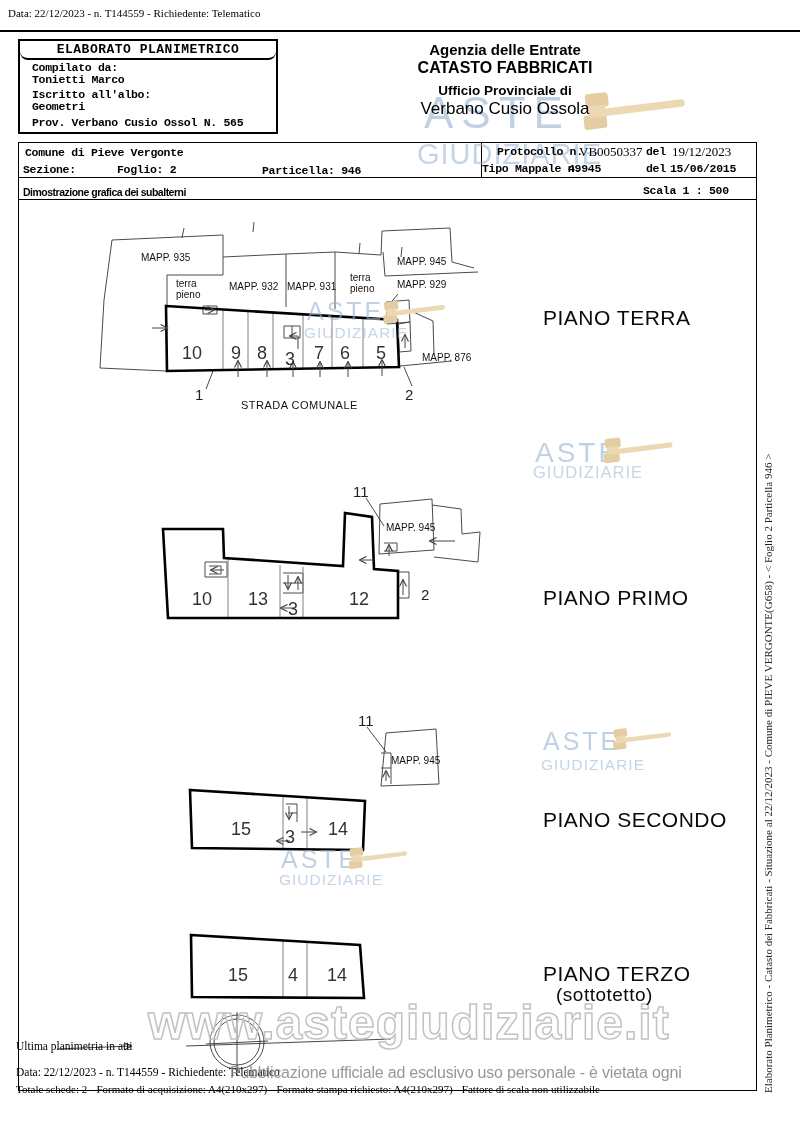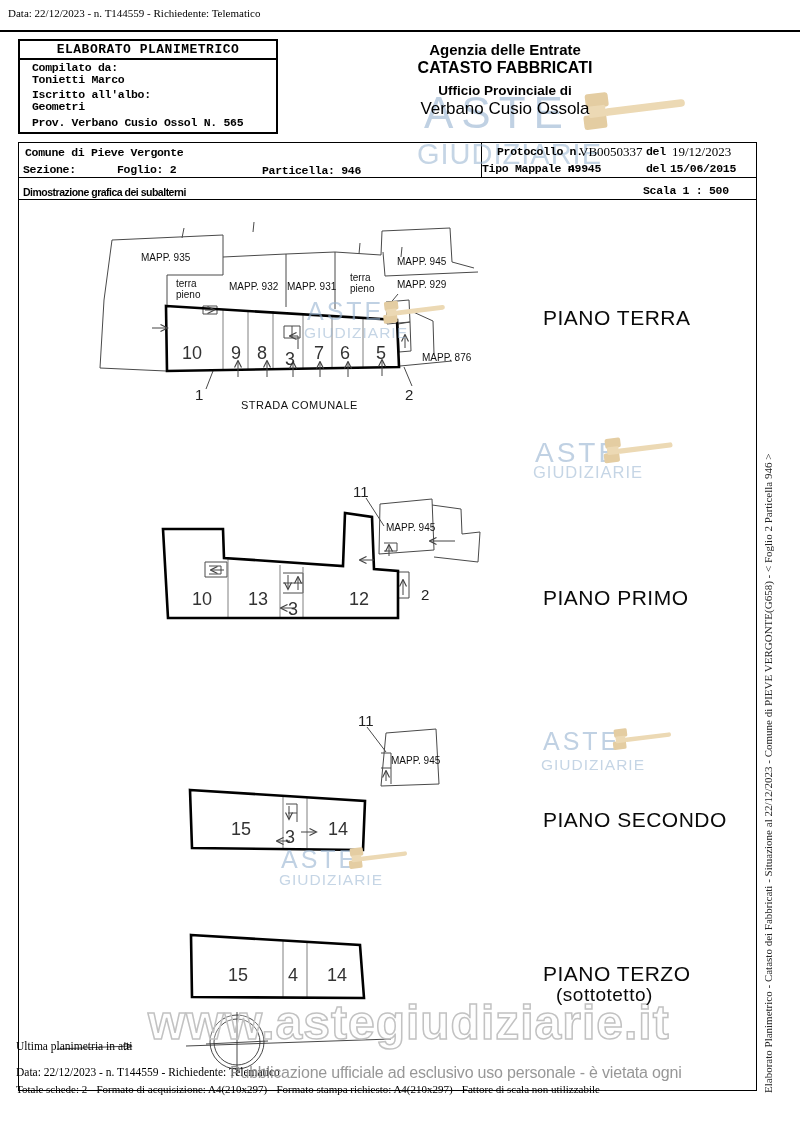--- a/index.html
+++ b/index.html
@@ -1,20 +1,20 @@
 <!DOCTYPE html>
 <html><head>
 <meta charset="utf-8">
 <style>
   html,body{margin:0;padding:0;background:#fff;}
   #page{position:relative;width:800px;height:1131px;background:#fff;overflow:hidden;
         font-family:"Liberation Sans",sans-serif;}
   .abs{position:absolute;}
   .mono{font-family:"Liberation Mono",monospace;font-weight:bold;font-size:11.5px;
-        letter-spacing:-0.3px;color:#000;white-space:nowrap;}
+        letter-spacing:-0.3px;color:#000;white-space:nowrap;border-radius:8px;}
   .mono-sm{font-family:Liberation Sans, sans-serif;font-weight:bold;font-size:10.5px;
         letter-spacing:-0.5px;color:#000;white-space:nowrap;}
   .serif{font-family:"Liberation Serif",serif;font-size:11.5px;color:#000;white-space:nowrap;}
   .lbl{position:absolute;font-size:10px;color:#111;white-space:nowrap;z-index:3;}
   .lbl2{position:absolute;font-size:10px;color:#111;width:38px;line-height:10.5px;z-index:3;}
   .unit{position:absolute;font-size:18px;color:#333;z-index:3;}
   .marker{position:absolute;font-size:15px;color:#222;z-index:3;}
   .ptitle{position:absolute;font-size:21px;color:#0a0a0a;letter-spacing:.5px;white-space:nowrap;z-index:3;}
   .wm-aste{position:absolute;font-size:25px;letter-spacing:3px;color:rgba(150,178,208,.6);z-index:2;white-space:nowrap;}
   .wm-giud{position:absolute;font-size:15.5px;letter-spacing:1px;color:rgba(150,178,208,.55);z-index:2;white-space:nowrap;}

